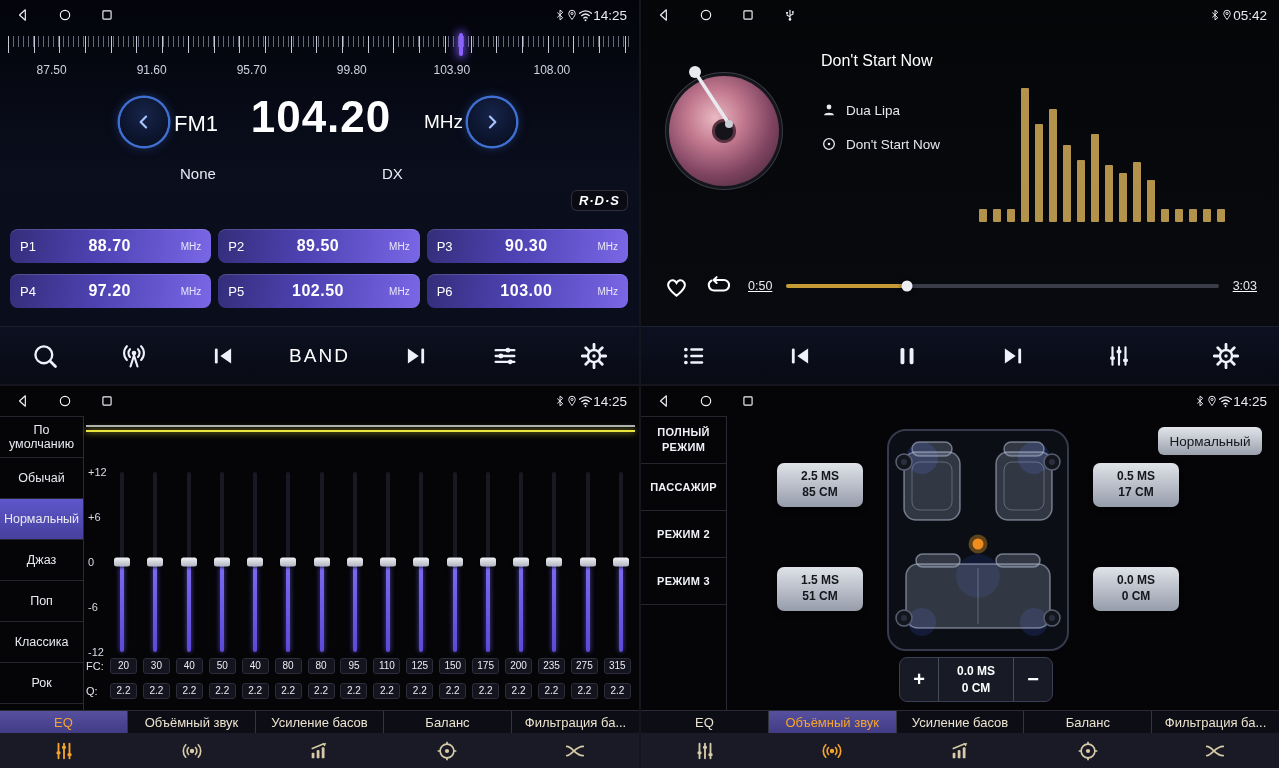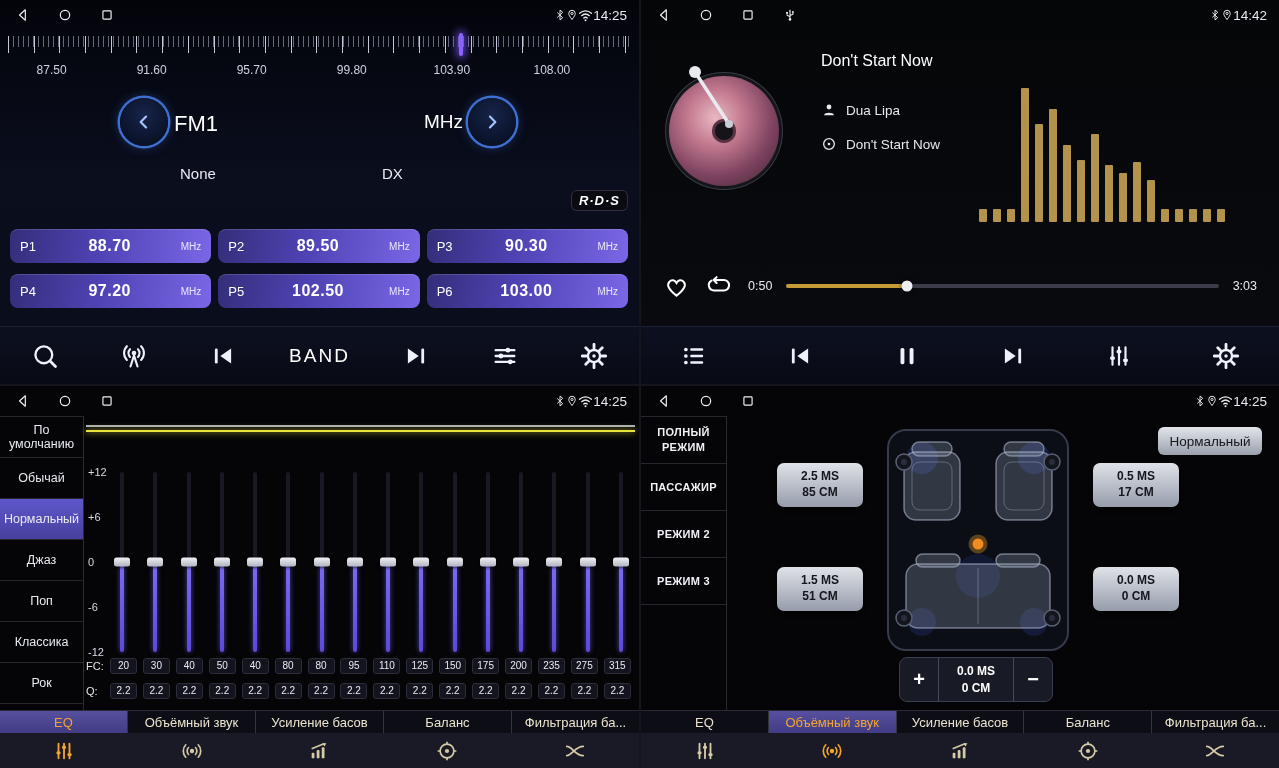--- a/index.html
+++ b/index.html
@@ -47,21 +47,21 @@
   .album-wrap{position:absolute;left:24px;top:70px;width:122px;height:122px;}
   .album{position:absolute;left:4px;top:6px;width:110px;height:110px;border-radius:50%;background:radial-gradient(circle at 42% 38%,#e9b9c2 0%,#c2798f 30%,#7e4360 62%,#38202e 100%);box-shadow:0 0 0 3px #15151c,0 0 0 4px #3a3a46;}
   .album::after{content:"";position:absolute;left:42%;top:42%;width:16%;height:16%;background:#14141a;border-radius:50%;box-shadow:0 0 0 3px #5a3140;}
   .tonearm{position:absolute;left:6px;top:-8px;z-index:2;}
   .track-title{position:absolute;left:180px;top:52px;font-size:16px;}
   .meta-row{position:absolute;left:180px;display:flex;align-items:center;gap:9px;font-size:13.5px;color:#e6e8f0;}
   #artist-row{top:102px;}
   #album-row{top:136px;}
   #spectrum{position:absolute;left:338px;right:28px;top:80px;height:142px;display:flex;align-items:flex-end;gap:6px;}
   .sbar{width:8px;background:#b3924c;border-radius:1px;flex:0 0 auto;}
-  .controls{position:absolute;left:0;right:0;top:268px;height:36px;display:flex;align-items:center;padding:0 22px;gap:14px;}
+  .controls{position:absolute;left:0;right:0;top:268px;height:36px;display:flex;align-items:center;padding:0 22px;gap:14px;text-decoration:underline;}
   .ctrl-icon{display:flex;color:#fff;cursor:pointer;}
   .elapsed,.duration{font-size:12.5px;color:#e8eaf2;}
   .progress{flex:1;height:4px;background:#3a3d48;border-radius:2px;position:relative;cursor:pointer;}
   #progress-fill{position:absolute;left:0;top:0;bottom:0;background:#c49b35;border-radius:2px;}
   #progress-knob{position:absolute;top:50%;transform:translate(-50%,-50%);width:11px;height:11px;border-radius:50%;background:#eceef4;box-shadow:0 0 4px rgba(0,0,0,.6);}
 
   
   #eq-preset-list{position:absolute;left:0;top:30px;width:84px;bottom:58px;border-right:1px solid #2a2a35;border-top:1px solid #26262f;}
   .eq-preset{min-height:41px;display:flex;align-items:center;justify-content:center;text-align:center;font-size:12.5px;color:#e8eaf2;border-bottom:1px solid #26262f;padding:4px 3px;cursor:pointer;line-height:1.15;overflow-wrap:anywhere;}
   .eq-preset.sel{background:linear-gradient(180deg,#5e57cc,#47409c);}
@@ -159,20 +159,21 @@
       <span class="scale-label" style="left: 71.24%;">103.90</span>
       <span class="scale-label" style="left: 87.3%;">108.00</span>
     </div>
 
   <button class="chev" id="chev-left">
       <svg width="20" height="20" viewBox="0 0 24 24" fill="none" stroke="currentColor" stroke-width="2.6" stroke-linecap="round" stroke-linejoin="round">
         <path d="M14.5 5.5 8 12l6.5 6.5"></path>
       </svg>
     </button>
   <span class="band-label">FM1</span>
+  <span class="big-freq">104.20</span>
   <span class="unit-label">MHz</span>
   <button class="chev" id="chev-right">
       <svg width="20" height="20" viewBox="0 0 24 24" fill="none" stroke="currentColor" stroke-width="2.6" stroke-linecap="round" stroke-linejoin="round">
         <path d="M9.5 5.5 16 12l-6.5 6.5"></path>
       </svg>
     </button>
   <span class="none-label">None</span>
   <span class="dx-label">DX</span>
   <span class="rds">R·D·S</span>
 
@@ -288,21 +289,21 @@
           <svg width="12" height="14" viewBox="0 0 22 24" fill="none" stroke="currentColor" stroke-width="1.8" stroke-linejoin="round">
             <path d="M6 7.5 L16 17 L11 21 L11 3 L16 7 L6 16.5"></path>
           </svg>
         </span>
       <span class="sicon">
           <svg width="12" height="14" viewBox="0 0 24 24" fill="none" stroke="currentColor" stroke-width="2">
             <path d="M12 21c-4.6-6-6.5-9.2-6.5-12A6.5 6.5 0 0 1 18.5 9c0 2.8-1.9 6-6.5 12Z"></path>
             <circle cx="12" cy="9" r="2.2"></circle>
           </svg>
         </span>
-      <span class="stime">14:42</span>
+      <span class="stime">05:42</span>
     </div>
   </div>
 
   <div class="album-wrap">
     <div class="album"></div>
     <svg class="tonearm" width="86" height="80" viewBox="0 0 86 80">
       <circle cx="24" cy="10" r="6" fill="#e8eaf0"></circle>
       <line x1="24" y1="10" x2="58" y2="62" stroke="#e8eaf0" stroke-width="3.5" stroke-linecap="round"></line>
       <circle cx="58" cy="62" r="4" fill="#c8ccd4"></circle>
     </svg>

